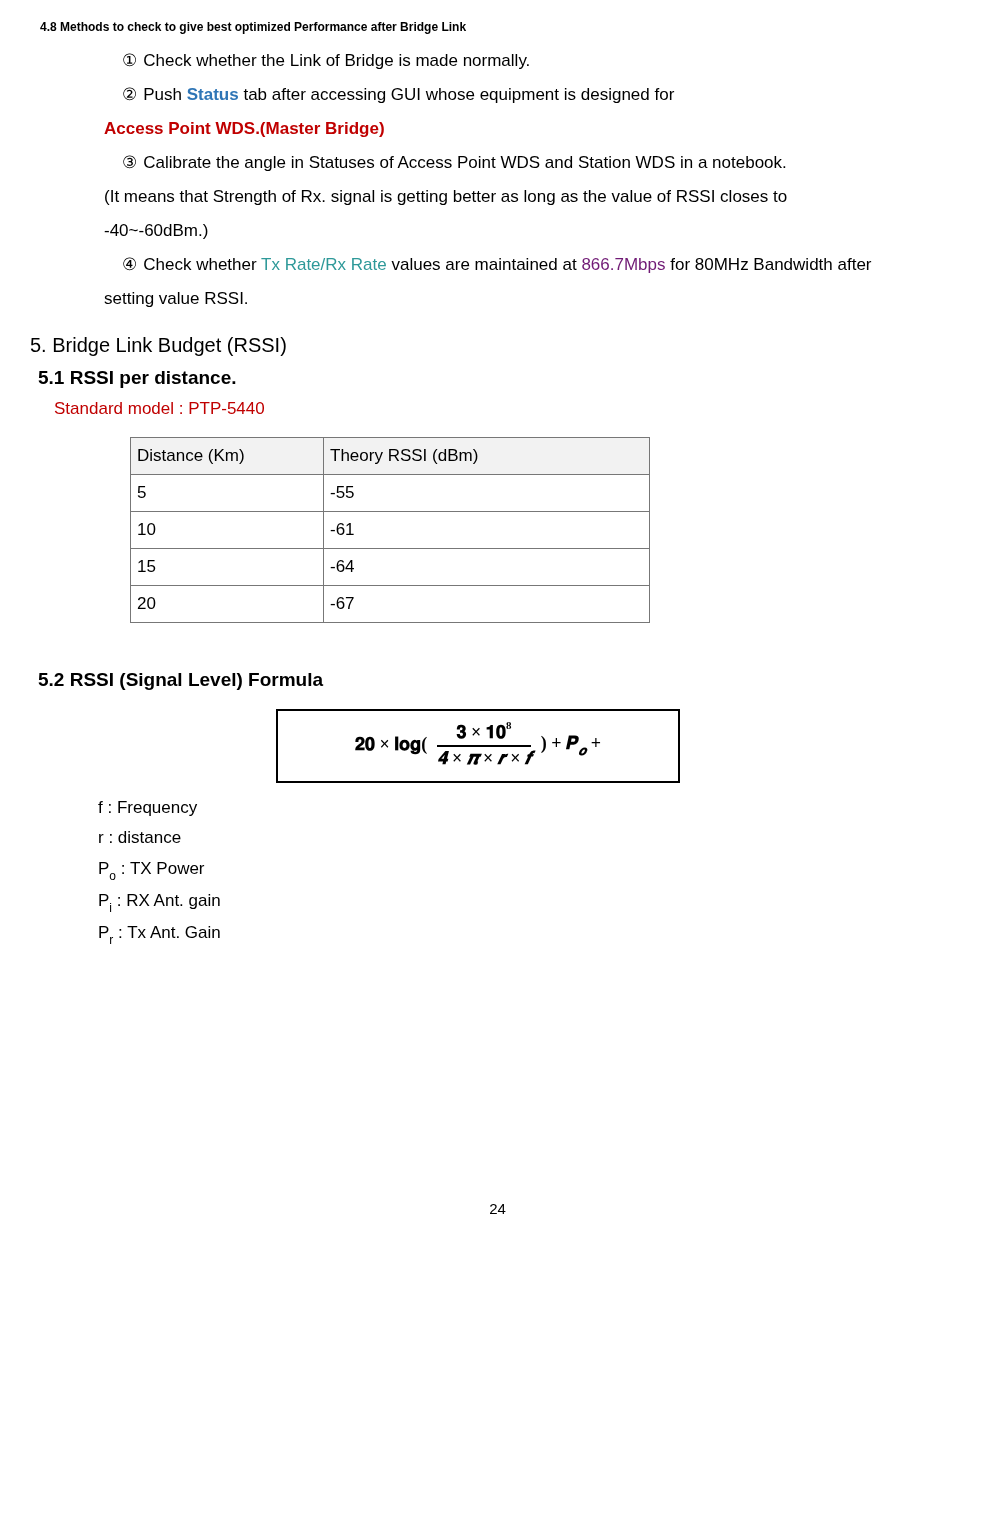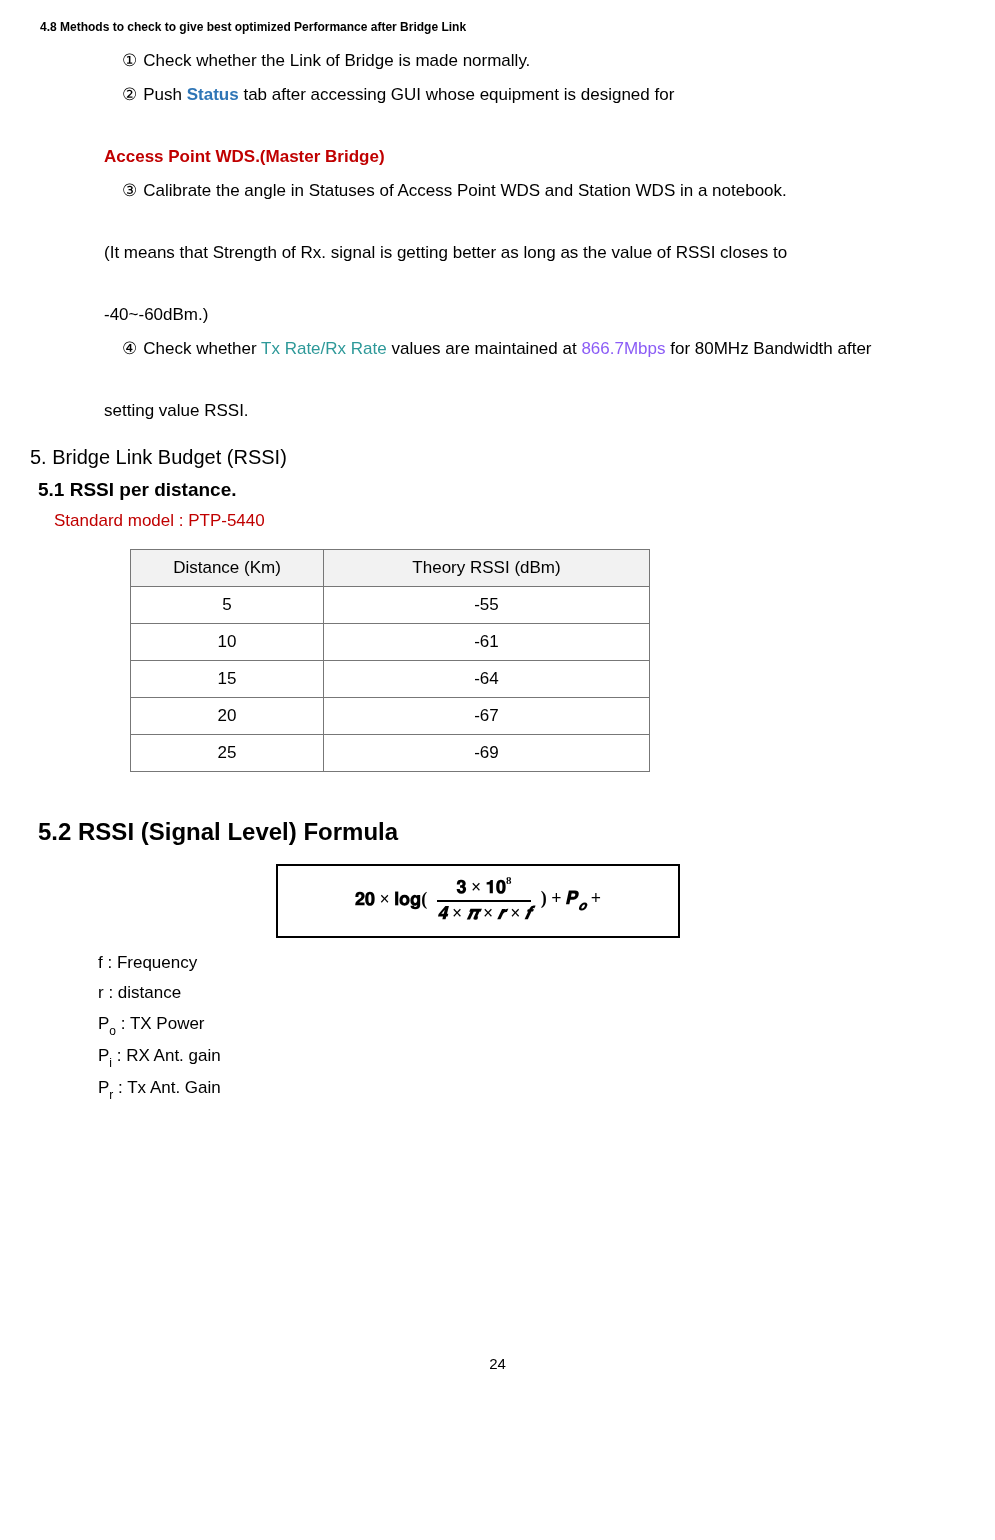--- a/index.html
+++ b/index.html
@@ -28,25 +28,24 @@
     display: block;
     margin-left: 44px;
   }
   .list-line .marker {
     display: inline;
     margin-right: 6px;
   }
   .indent-rest {
     margin-left: 26px;
     display: block;
-    margin-top: 28px;
   }
   .blue-b { color: #2e75b6; font-weight: 700; }
   .red-b  { color: #c00000; font-weight: 700; }
-  .red    { color: #8b5cf6; }
+  .red    { color: #701a75; }
   .teal   { color: #2e9999; }
   .h5 {
     font-size: 20px;
     font-weight: 400;
     margin: 18px 0 10px 0;
   }
   .h51 {
     font-size: 19px;
     font-weight: 700;
     margin: 8px 0 10px 8px;
@@ -57,29 +56,29 @@
     margin-left: 24px;
   }
   table.rssi {
     border-collapse: collapse;
     margin: 18px 0 0 100px;
     width: 520px;
     font-size: 17px;
   }
   table.rssi th, table.rssi td {
     border: 1px solid #777;
-    text-align: center;
+    text-align: left;
     padding: 8px 6px;
   }
   table.rssi th {
     background: #f2f2f2;
     font-weight: 400;
   }
   .h52 {
-    font-size: 24px;
+    font-size: 19px;
     font-weight: 700;
     margin: 46px 0 18px 8px;
   }
   .formula-box {
     border: 2px solid #000;
     width: 380px;
     margin: 0 0 0 246px;
     padding: 10px 10px 12px 10px;
     font-family: "Cambria Math", "Times New Roman", serif;
     font-weight: 700;
@@ -176,24 +175,20 @@
       <td>10</td>
       <td>-61</td>
     </tr>
     <tr>
       <td>15</td>
       <td>-64</td>
     </tr>
     <tr>
       <td>20</td>
       <td>-67</td>
-    </tr>
-    <tr>
-      <td>25</td>
-      <td>-69</td>
     </tr>
   </tbody>
 </table>
 
 <div class="h52">5.2 RSSI (Signal Level) Formula</div>
 
 <div class="formula-box">
   <span>𝟐𝟎 × 𝐥𝐨𝐠(</span>
   <span class="frac">
     <span class="num">

